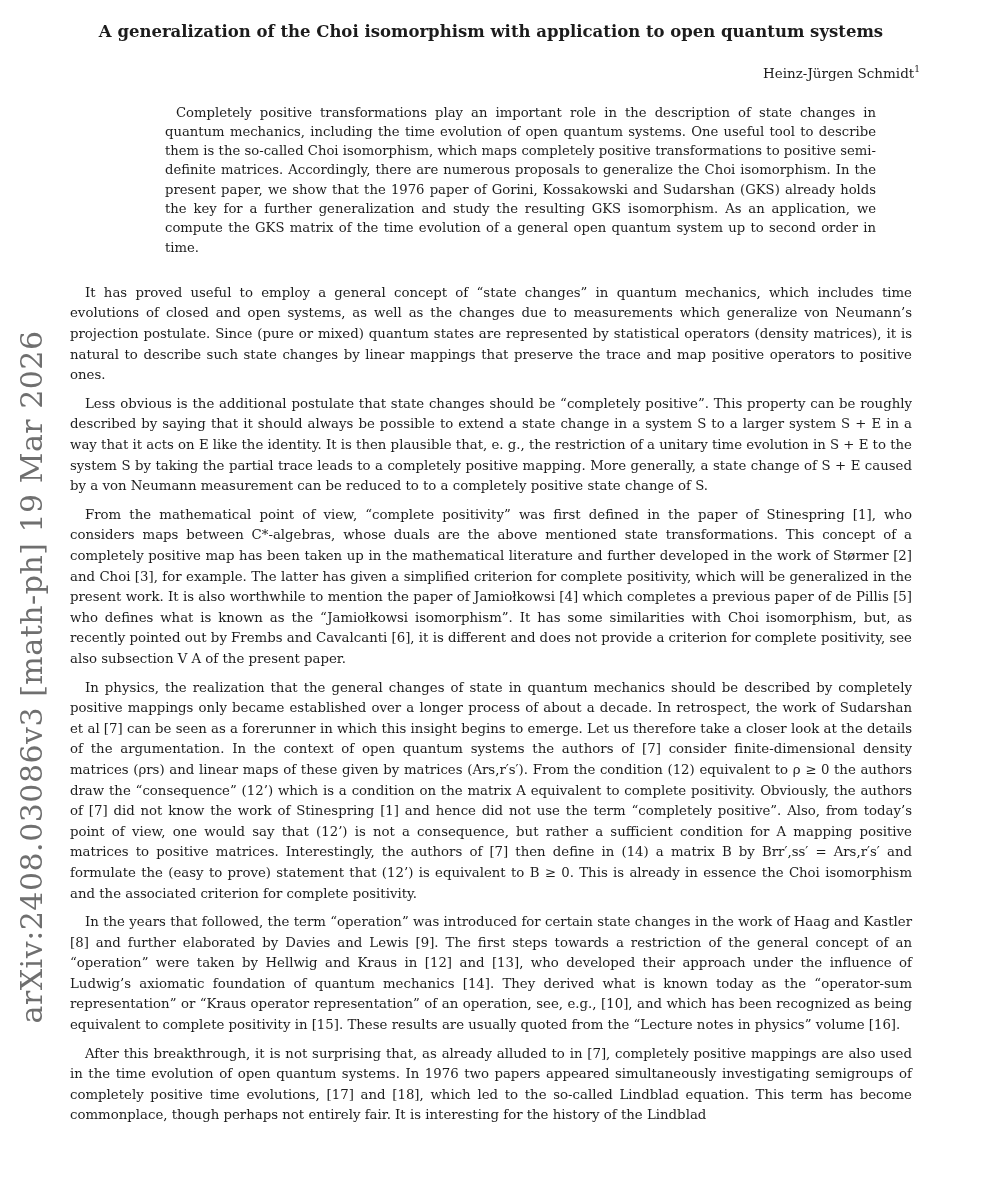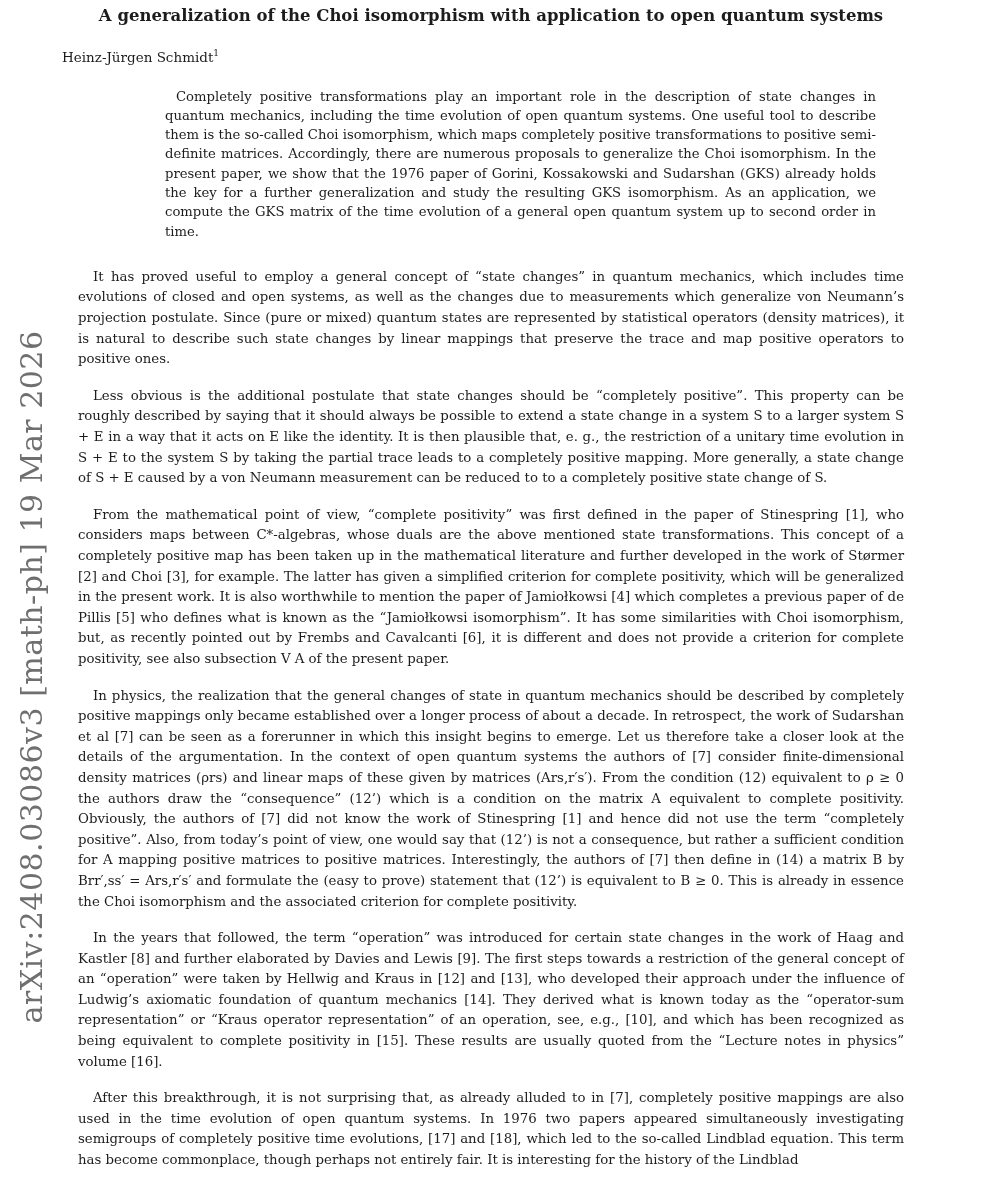--- a/index.html
+++ b/index.html
@@ -22,34 +22,34 @@
     transform: translate(-50%, -50%) rotate(-90deg);
     white-space: nowrap;
     font-size: 30px;
     color: #6f6f6f;
     letter-spacing: 0.5px;
   }
 
   .content {
     position: absolute;
     left: 62px;
-    top: 0;
+    top: 16px;
     width: 858px;
   }
 
   .paper-title {
     margin: 5px 0 0 0;
     text-align: center;
     font-size: 16.5px;
     font-weight: bold;
     line-height: 21px;
   }
 
   .author-line {
-    text-align: left;
+    text-align: right;
     margin-top: 18px;
     font-size: 13.5px;
     line-height: 18px;
   }
   .author-line sup { font-size: 9px; }
 
   .affiliation {
     text-align: center;
     font-style: italic;
     font-size: 13px;
@@ -74,21 +74,21 @@
     letter-spacing: 0.2px;
   }
   .section-heading .section-number { margin-right: 11px; }
 
   .body-text {
     margin-top: 26px;
     text-align: justify;
     font-size: 13.3px;
     line-height: 20.6px;
   }
-  .body-text p { margin: 16px; text-indent: 15px; }
+  .body-text p { margin: 8px; text-indent: 15px; }
 </style>
 </head>
 <body>
 
 <div class="page">
 
   <div class="watermark">arXiv:2408.03086v3 [math-ph] 19 Mar 2026</div>
 
   <div class="content">
 

